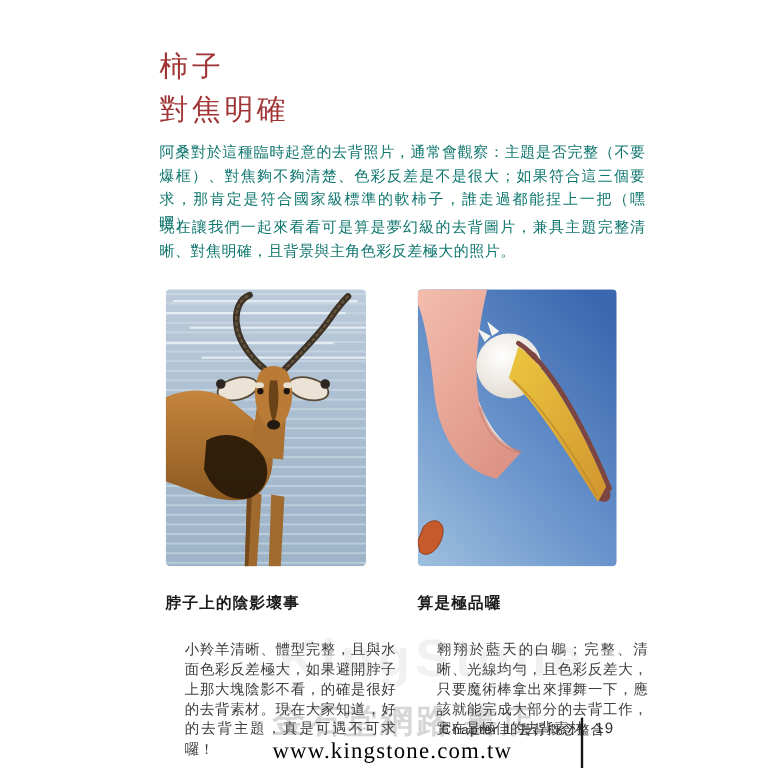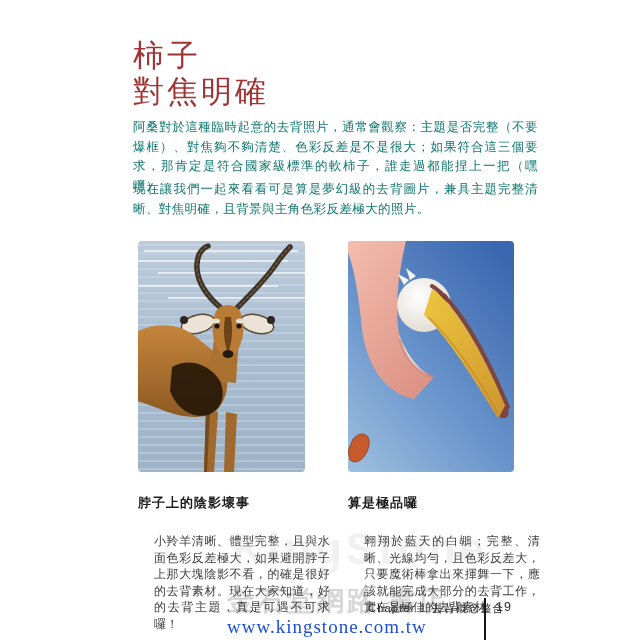--- a/index.html
+++ b/index.html
@@ -2,21 +2,21 @@
 <html><head>
 <meta charset="utf-8">
 <style>
   html,body{margin:0;padding:0;background:#ffffff;}
   .page{
     position:relative;width:640px;height:640px;background:#ffffff;overflow:hidden;
     font-family:"Liberation Sans", sans-serif;color:#3f3f3f;
   }
   .title{
     position:absolute;left:133px;top:38px;margin:0;
-    color:#a03434;font-size:31px;font-weight:500;line-height:36px;letter-spacing:3px;
+    color:#a03434;font-size:24px;font-weight:500;line-height:36px;letter-spacing:3px;
   }
   .title .t-line{display:block;}
   .intro{
     position:absolute;left:133px;width:405px;margin:0;
     font-size:12.5px;line-height:19.5px;letter-spacing:0.4px;
     text-align:justify;color:#0f766e;z-index:2;
   }
   .intro1{top:118px;}
   .intro2{top:180px;}
   .photo-frame{
@@ -43,21 +43,21 @@
     position:absolute;left:232px;top:524px;z-index:1;
     font-size:44px;letter-spacing:4px;color:rgba(60,60,60,0.07);
     font-weight:bold;white-space:nowrap;
   }
   .wm-block{position:absolute;left:227px;top:588px;z-index:1;line-height:1;}
   .wm-cjk{
     font-size:27px;font-weight:bold;letter-spacing:3px;color:#d6d6d6;white-space:nowrap;
   }
   .wm-url{
     margin-top:2px;font-family:"Liberation Serif", serif;
-    font-size:19px;letter-spacing:1px;color:#1d4ed8;white-space:nowrap;
+    font-size:19px;letter-spacing:1px;color:#000000;white-space:nowrap;
   }
   .footer{position:absolute;left:0;top:0;width:640px;height:640px;z-index:3;pointer-events:none;text-align:center;}
   .footer-chapter{
     position:absolute;left:368px;top:601px;
     font-size:11px;color:#2e2e2e;letter-spacing:1.2px;white-space:nowrap;
   }
   .footer-divider{
     position:absolute;left:484px;top:598px;width:2px;height:42px;background:#161616;
   }
   .footer-page{

